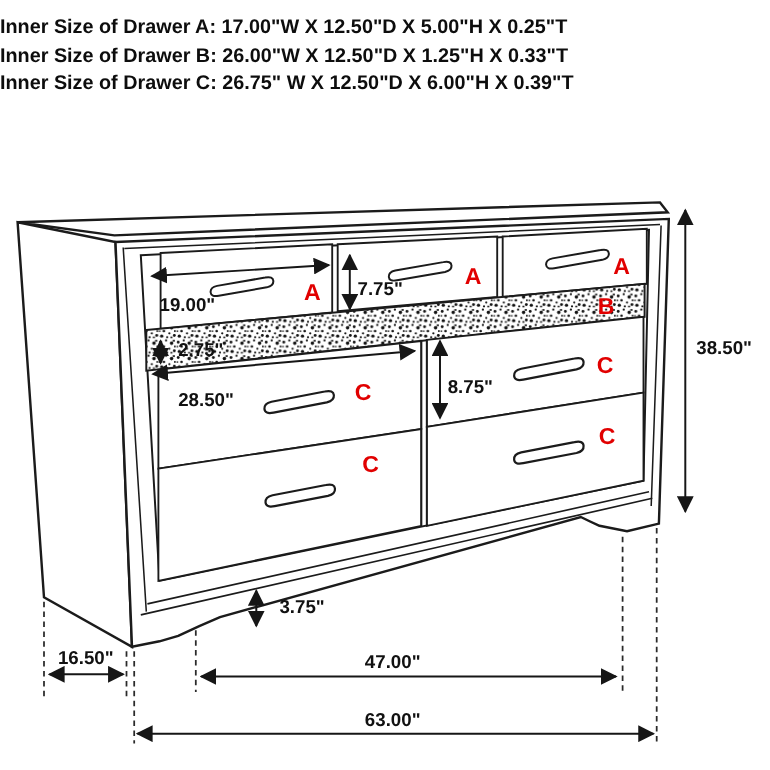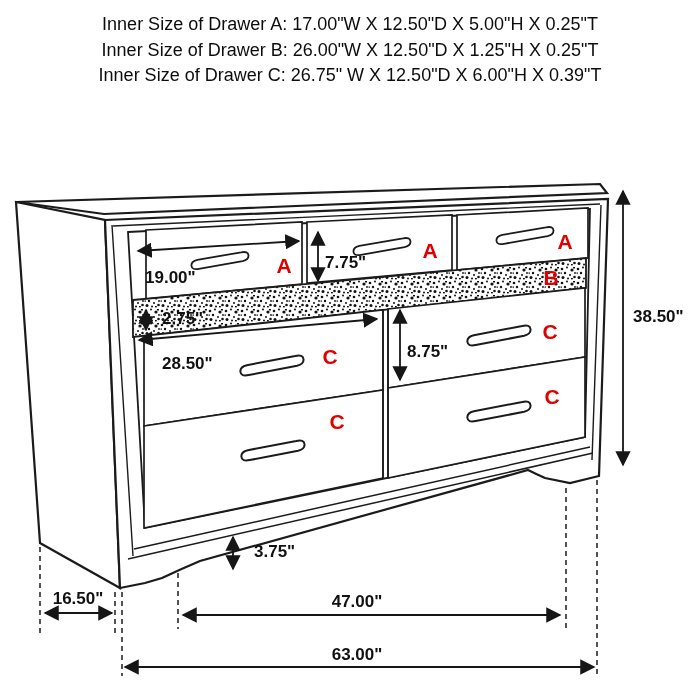--- a/index.html
+++ b/index.html
@@ -6,22 +6,21 @@
   .page{
     position:relative;
     width:700px;height:700px;
     background:#ffffff;
     overflow:hidden;
     font-family:"Liberation Sans", sans-serif;
   }
   .header{
     position:absolute;
     top:12px;left:0;right:0;
-    text-align:center;
-    font-weight:normal;
+    font-weight:bold;
     font-size:18px;
     line-height:25.5px;
     color:#0d0d0d;
     letter-spacing:0px;
   }
   svg text{
     font-family:"Liberation Sans", sans-serif;
   }
   .dim-text{
     font-size:17px;
@@ -45,21 +44,21 @@
   .dash{stroke:#2a2a2a;stroke-width:1.6;fill:none;stroke-dasharray:5 4;}
   .white{fill:#ffffff;}
 </style>
 </head>
 <body>
 
 <div class="page">
 
   <div class="header">
     <div>Inner Size of Drawer A: 17.00"W X 12.50"D X 5.00"H X 0.25"T</div>
-    <div>Inner Size of Drawer B: 26.00"W X 12.50"D X 1.25"H X 0.25"T</div>
+    <div>Inner Size of Drawer B: 26.00"W X 12.50"D X 1.25"H X 0.33"T</div>
     <div>Inner Size of Drawer C: 26.75" W X 12.50"D X 6.00"H X 0.39"T</div>
   </div>
 
   <svg width="700" height="700" viewBox="0 0 700 700" style="position:absolute;top:0;left:0;">
     <defs>
       <marker id="arw" viewBox="0 0 10 10" refX="9" refY="5" markerWidth="8.5" markerHeight="8.5" orient="auto-start-reverse">
         <path d="M0,0 L10,5 L0,10 Z" fill="#161616"></path>
       </marker>
       <pattern id="speckle" width="16" height="14" patternUnits="userSpaceOnUse">
         <rect width="16" height="14" fill="#ffffff"></rect>

